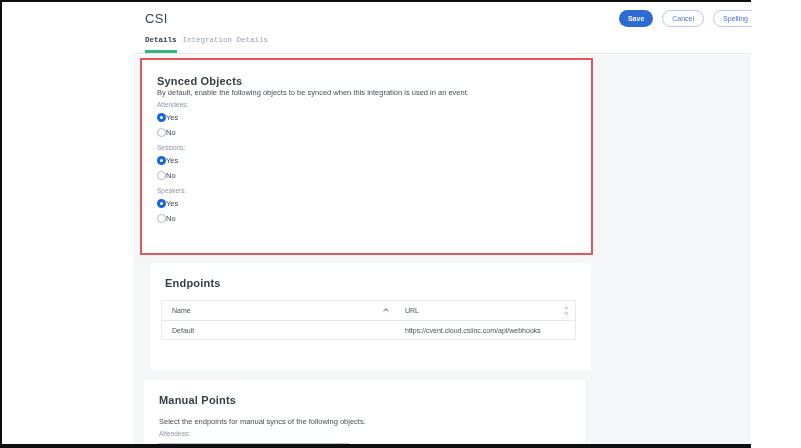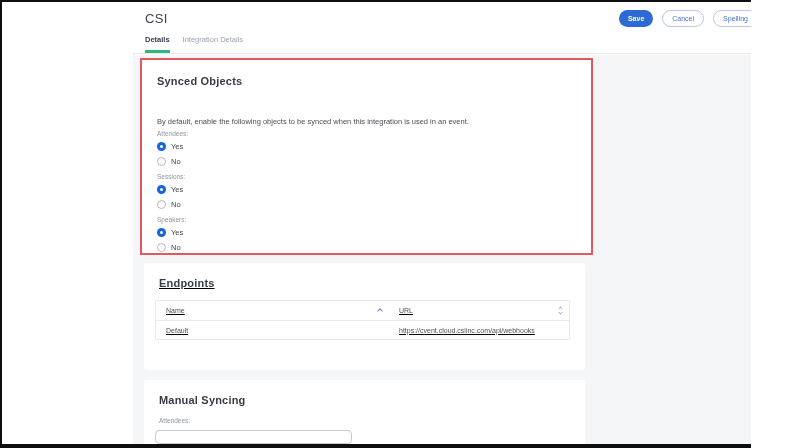--- a/index.html
+++ b/index.html
@@ -17,21 +17,21 @@
   .btn { height:17px; display:flex; align-items:center; border-radius:9px; font-size:7px; cursor:pointer; }
   .btn-primary { background:#2e6ad4; color:#ffffff; padding:0 9px; font-weight:bold; }
   .btn-outline { background:#ffffff; border:1px solid #b6c6e8; color:#4874d2; padding:0 9px; }
   .btn-split { padding:0 0 0 9px; }
   .btn-split .split-label { padding-right:6px; }
   .split-divider { width:1px; align-self:stretch; background:#b6c6e8; }
   .split-chev { padding:0 5px; display:flex; align-items:center; }
   .chev-down { width:4px; height:4px; border-right:1px solid #4874d2; border-bottom:1px solid #4874d2; transform:rotate(45deg); margin-top:-2px; }
 
   
-  .tabs { position:absolute; left:12px; bottom:0; display:flex; gap:13px; }
+  .tabs { position:absolute; left:12px; bottom:0; display:flex; gap:6px;font-family:Liberation Mono, monospace; }
   .tab { font-size:7.5px; padding-bottom:6px; cursor:pointer; }
   .tab.active { color:#39404a; font-weight:bold; border-bottom:3px solid #2eb77c; }
   .tab.inactive { color:#9aa2ac; border-bottom:3px solid transparent; }
 
   
   .content-bg { position:absolute; left:131px; right:9px; top:53px; bottom:0; background:#f5f6f7; }
 
   
   .scrollbar { position:absolute; right:0; top:0; bottom:0; width:9px; background:#fbfbfb; border-left:1px solid #ededee; }
   .scroll-btn { width:7px; height:7px; margin:1px auto 0; background:#f2f2f2; border:1px solid #b3b3b3; display:flex; align-items:center; justify-content:center; cursor:pointer; }
@@ -39,33 +39,33 @@
   .tri-up { width:0; height:0; border-left:2px solid transparent; border-right:2px solid transparent; border-bottom:3px solid #7e7e7e; }
   .tri-down { width:0; height:0; border-left:2px solid transparent; border-right:2px solid transparent; border-top:3px solid #7e7e7e; }
 
   
   .card { background:#ffffff; position:absolute; }
   .card-title { font-size:11px; font-weight:bold; color:#363d47; letter-spacing:.2px; line-height:12px; }
   .card-desc { font-size:7.5px; color:#474e58; line-height:9px; }
   .field-label { font-size:6.5px; color:#8e96a1; line-height:8px; }
 
   .synced-card { left:138px; top:56px; width:453px; height:197px; border:2px solid #e4565b; padding:15px 15px 0 15px; }
-  .synced-card .card-title { margin-bottom:30px; }
+  .synced-card .card-title { margin-bottom:1px; }
   .synced-card .card-desc { margin-bottom:4px; }
   .radio-group .field-label { margin-bottom:3px; }
-  .radio-row { display:flex; align-items:center; gap:5px; height:10px; cursor:pointer; }
+  .radio-row { display:flex; align-items:center; height:10px; cursor:pointer; }
   .radio-row.first { margin-bottom:5px; }
   .radio-group { margin-bottom:7px; }
   .radio { width:9px; height:9px; border-radius:50%; flex:0 0 auto; position:relative; }
   .radio.selected { background:#1465e0; }
   .radio.selected::after { content:""; position:absolute; left:3px; top:3px; width:3px; height:3px; border-radius:50%; background:#ffffff; }
   .radio.unselected { background:#ffffff; border:1px solid #b3bac3; }
   .radio-label { font-size:7.5px; color:#3f4650; }
 
-  .endpoints-card { left:142px; top:261px; width:441px; height:107px; border-radius:3px; padding:14px 15px 0 15px;text-decoration:underline; }
+  .endpoints-card { left:148px; top:261px; width:441px; height:107px; border-radius:3px; padding:14px 15px 0 15px; }
   .endpoints-card .card-title { margin-bottom:11px; }
   .endpoints-card .card-desc { margin-bottom:6px; }
   .ep-table { margin-left:-4px; width:415px; border:1px solid #e7e9ec; border-radius:1px; }
   .ep-row { display:flex; align-items:center; }
   .ep-row.head { height:20px; border-bottom:1px solid #e7e9ec; }
   .ep-row.body { height:18px; background:#ffffff; }
   .ep-cell { font-size:7px; color:#4a5059; padding-left:10px; display:flex; align-items:center; justify-content:space-between; }
   .col-name { width:233px; }
   .col-url { width:180px; }
   .sort-wrap { padding-right:7px; display:flex; flex-direction:column; align-items:center; gap:1px; }
@@ -173,21 +173,22 @@
           </div>
         </div>
         <div class="ep-row body">
           <div class="ep-cell col-name">Default</div>
           <div class="ep-cell col-url">https://cvent.cloud.csiinc.com/api/webhooks</div>
         </div>
       </div>
     </div>
 
     <div class="card manual-card">
-      <div class="card-title">Manual Syncing</div>
+      <div class="card-title">Manual Points</div>
+      <div class="card-desc">Select the endpoints for manual syncs of the following objects.</div>
       <div class="field-label">Attendees:</div>
       <div class="select-box"></div>
     </div>
 
     <div class="scrollbar">
       <div class="scroll-btn">
         <span class="tri-up"></span>
       </div>
       <div class="scroll-btn bottom">
         <span class="tri-down"></span>

